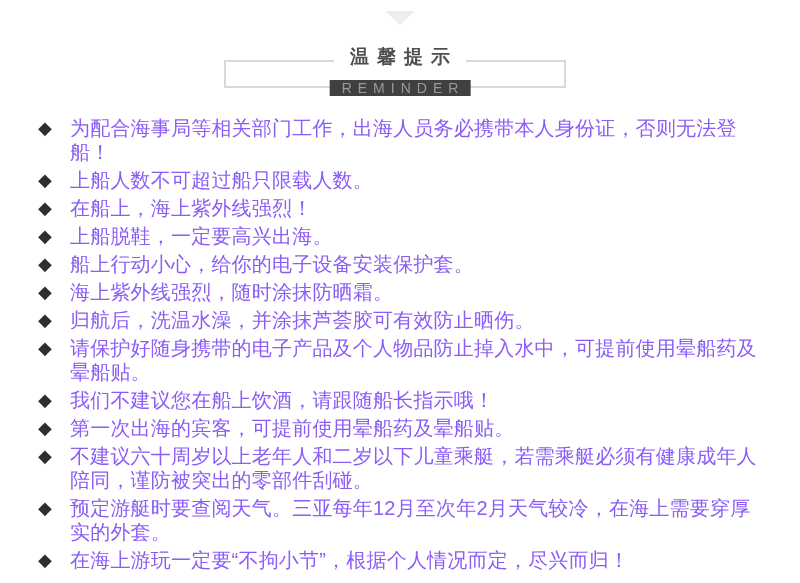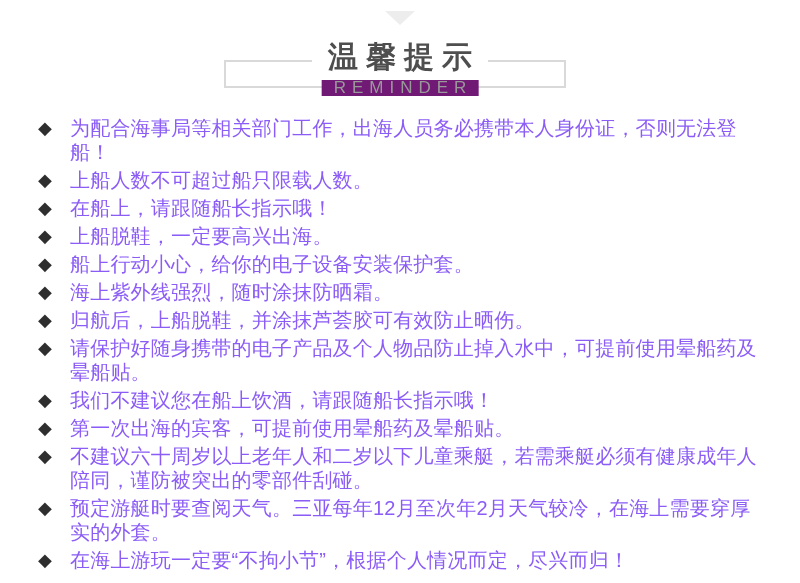--- a/index.html
+++ b/index.html
@@ -36,37 +36,37 @@
     box-sizing: border-box;
   }
 
   .page-title {
     position: absolute;
     top: 39px;
     left: 50%;
     transform: translateX(-50%);
     background: #ffffff;
     padding: 0 8px 0 16px;
-    font-size: 30px;
+    font-size: 19px;
     line-height: 36px;
     font-weight: bold;
     letter-spacing: 8px;
     color: #4e4e4e;
     white-space: nowrap;
     z-index: 2;
   }
 
   .page-subtitle {
     position: absolute;
     top: 80px;
     left: 50%;
     transform: translateX(-50%);
-    background: #701a75;
+    background: #404040;
     padding: 0 6px 0 12px;
-    font-size: 17px;
+    font-size: 14px;
     line-height: 16px;
     letter-spacing: 6px;
     color: #999999;
     white-space: nowrap;
     z-index: 2;
   }
 
   
   .notice-list {
     position: absolute;
@@ -116,37 +116,37 @@
     <li class="notice-item">
       <span class="bullet">◆</span>
       <span class="notice-text">为配合海事局等相关部门工作，出海人员务必携带本人身份证，否则无法登船！</span>
     </li>
     <li class="notice-item">
       <span class="bullet">◆</span>
       <span class="notice-text">上船人数不可超过船只限载人数。</span>
     </li>
     <li class="notice-item">
       <span class="bullet">◆</span>
-      <span class="notice-text">在船上，请跟随船长指示哦！</span>
+      <span class="notice-text">在船上，海上紫外线强烈！</span>
     </li>
     <li class="notice-item">
       <span class="bullet">◆</span>
       <span class="notice-text">上船脱鞋，一定要高兴出海。</span>
     </li>
     <li class="notice-item">
       <span class="bullet">◆</span>
       <span class="notice-text">船上行动小心，给你的电子设备安装保护套。</span>
     </li>
     <li class="notice-item">
       <span class="bullet">◆</span>
       <span class="notice-text">海上紫外线强烈，随时涂抹防晒霜。</span>
     </li>
     <li class="notice-item">
       <span class="bullet">◆</span>
-      <span class="notice-text">归航后，上船脱鞋，并涂抹芦荟胶可有效防止晒伤。</span>
+      <span class="notice-text">归航后，洗温水澡，并涂抹芦荟胶可有效防止晒伤。</span>
     </li>
     <li class="notice-item">
       <span class="bullet">◆</span>
       <span class="notice-text">请保护好随身携带的电子产品及个人物品防止掉入水中，可提前使用晕船药及晕船贴。</span>
     </li>
     <li class="notice-item">
       <span class="bullet">◆</span>
       <span class="notice-text">我们不建议您在船上饮酒，请跟随船长指示哦！</span>
     </li>
     <li class="notice-item">

